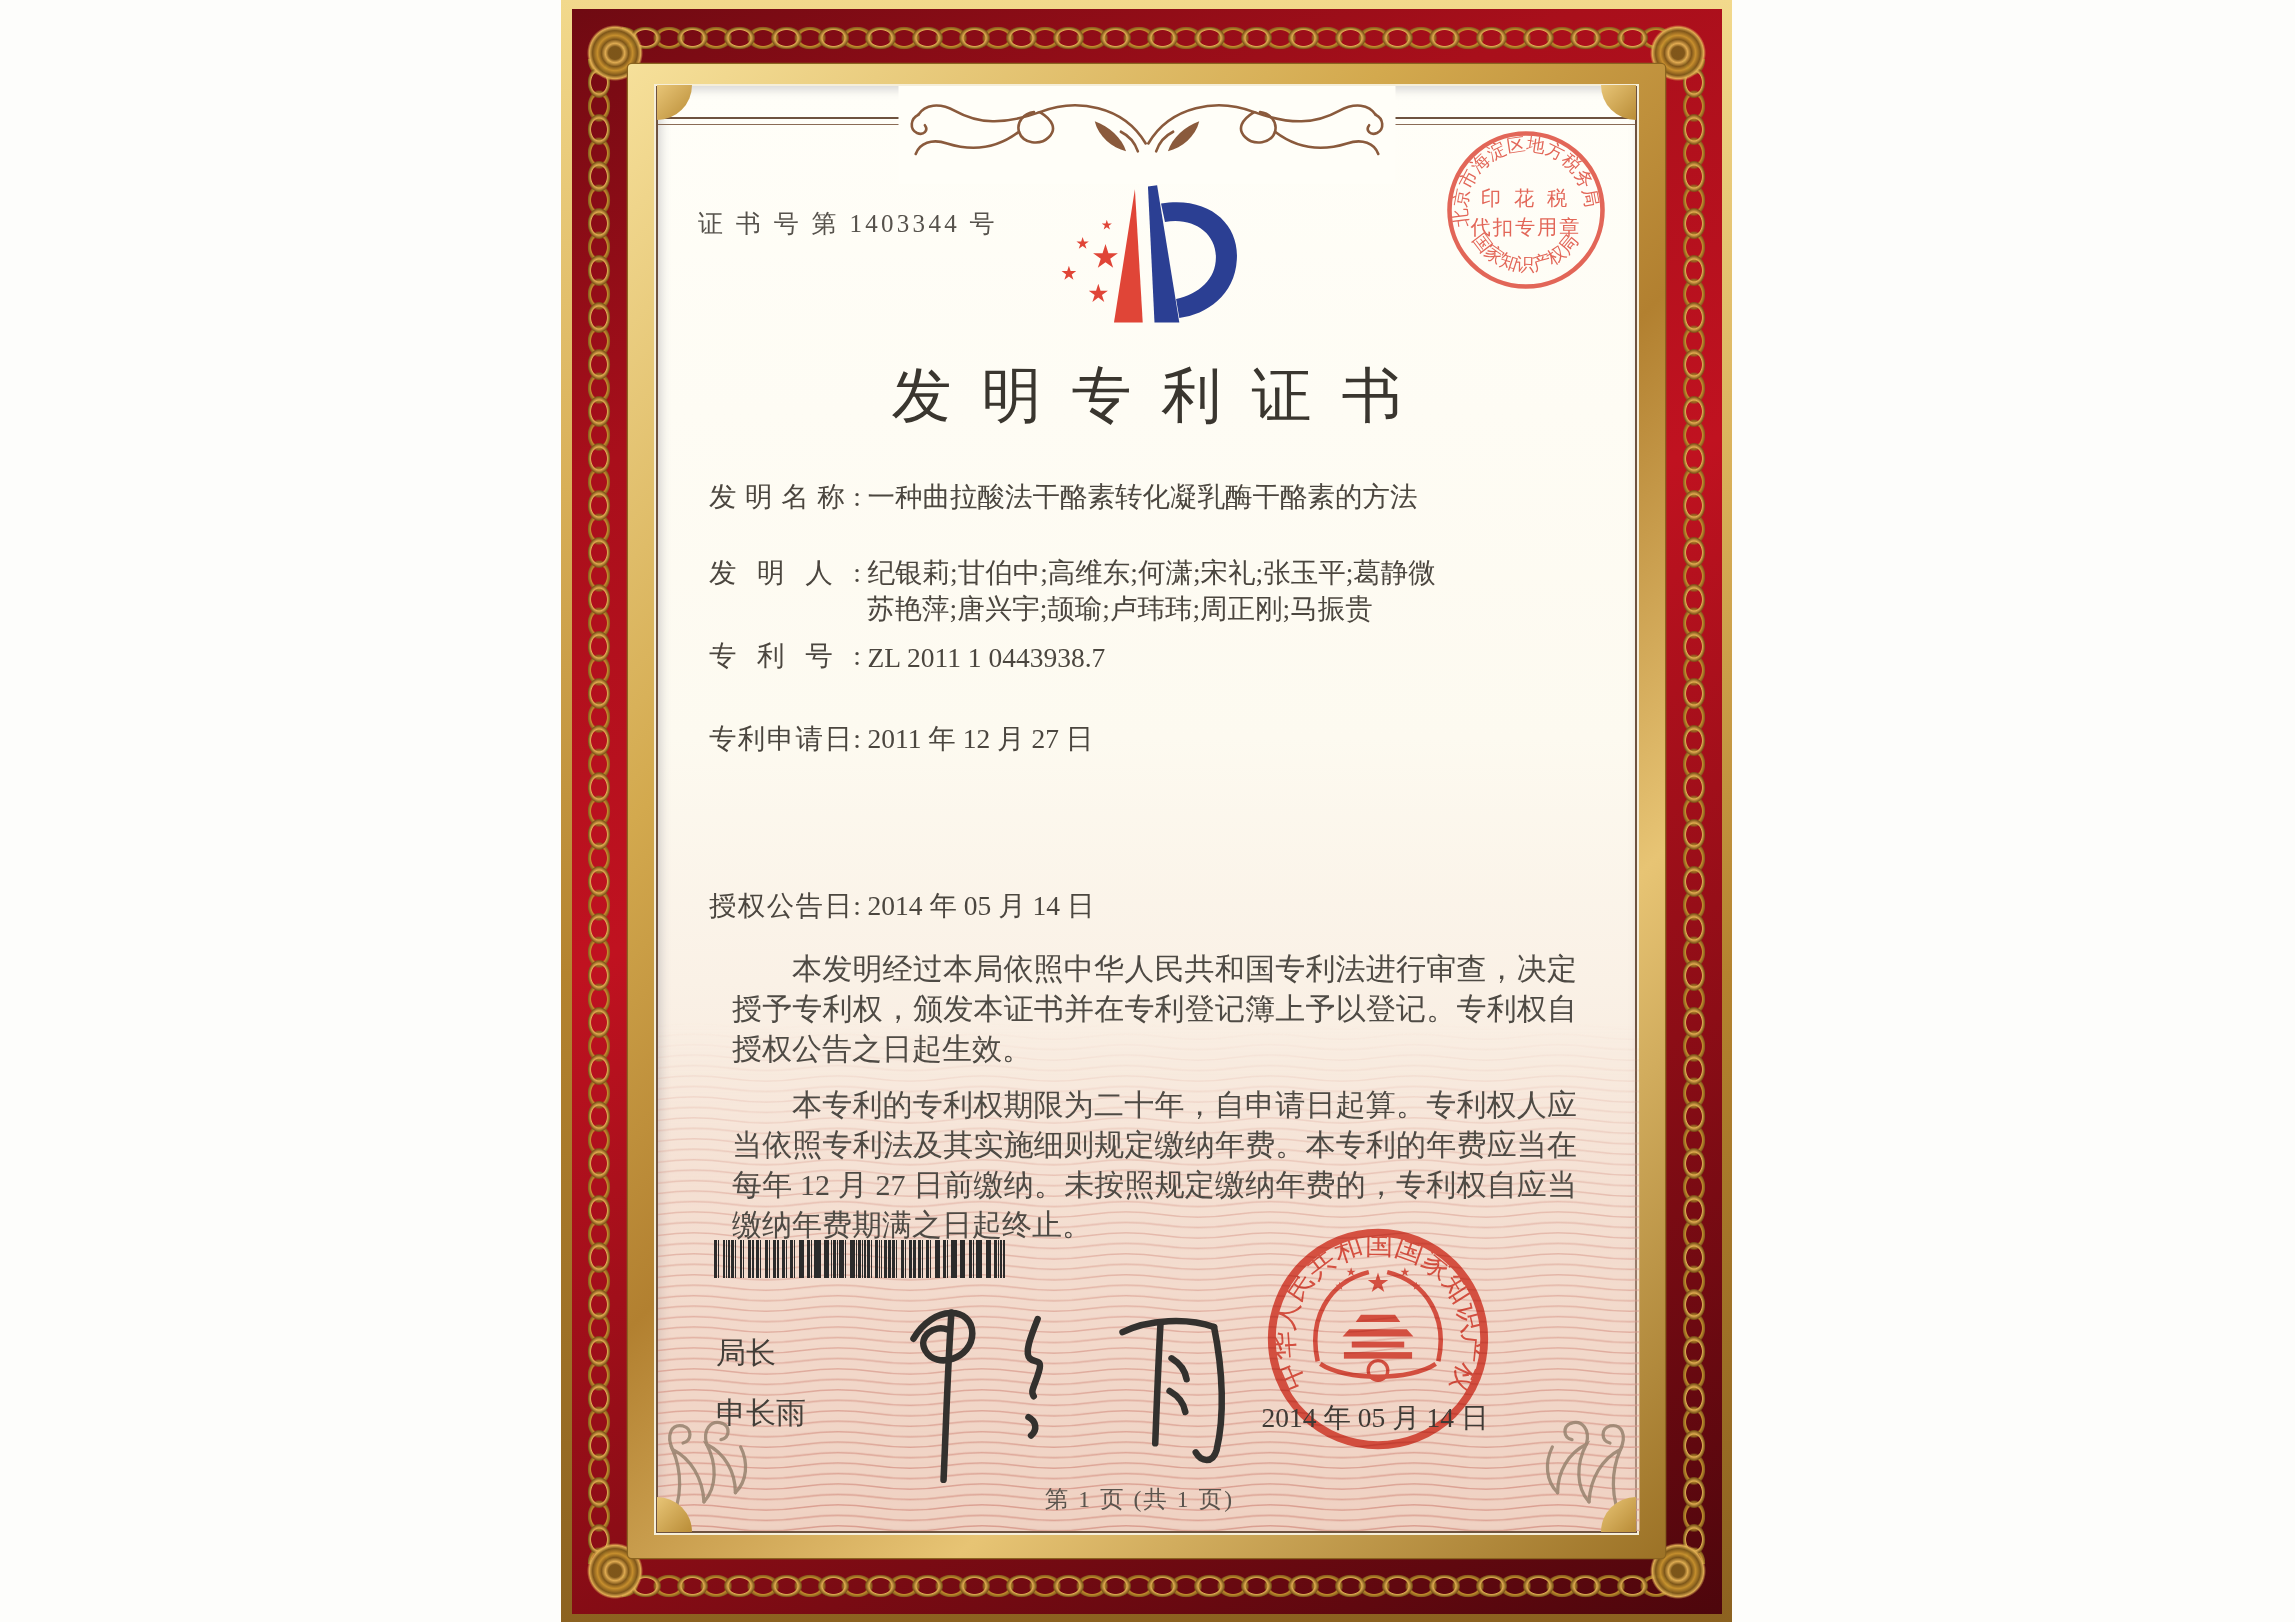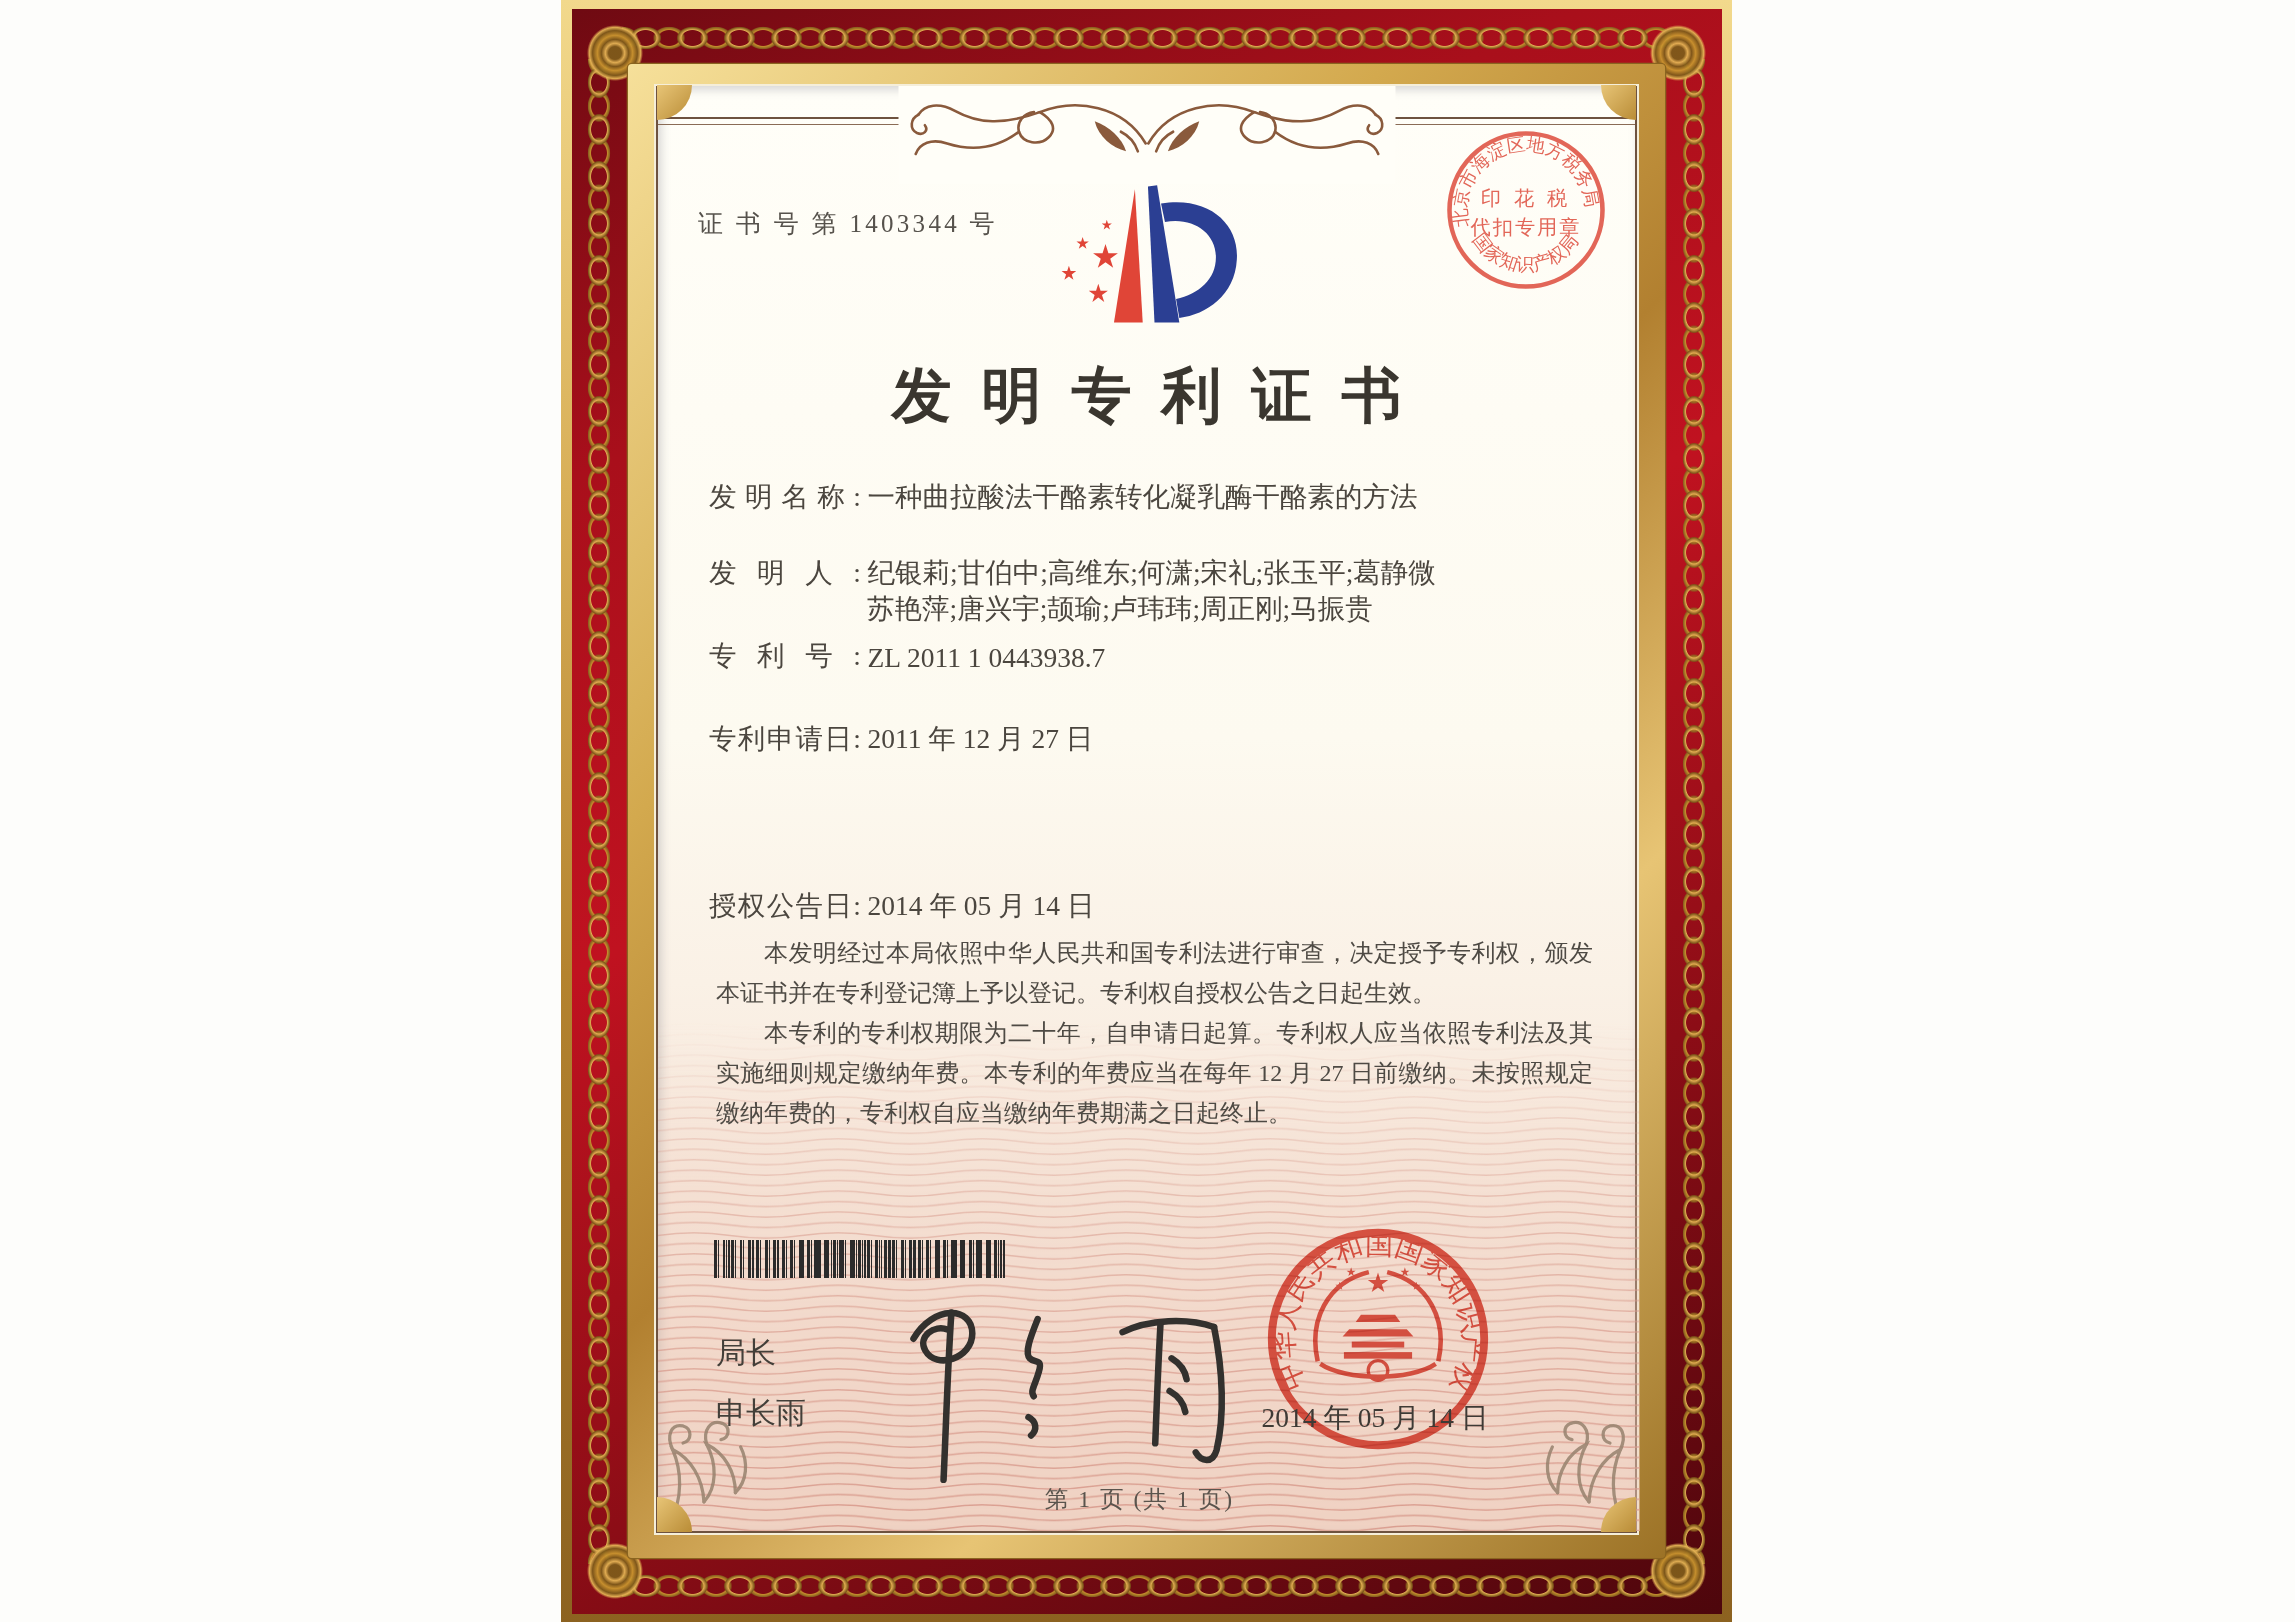--- a/index.html
+++ b/index.html
@@ -43,28 +43,28 @@
   .flourish{position:absolute;top:0px;left:50%;transform:translateX(-50%);z-index:3;background:#fffef8;}
   .corner-orn{position:absolute;z-index:2;opacity:.85;}
   .orn-bl{left:3.9px;bottom:2.6px;}
   .orn-br{right:3.9px;bottom:2.6px;transform:scaleX(-1);}
   .waves{position:absolute;left:0;right:0;bottom:0;height:510px;z-index:0;}
   
   .cert-no{position:absolute;left:40px;top:121px;z-index:3;font-size:25px;letter-spacing:3.3px;color:#56524c;}
   .logo{position:absolute;left:393px;top:98px;z-index:3;}
   .tax-stamp{position:absolute;left:783px;top:39px;z-index:4;opacity:.92;}
   .title{position:absolute;top:270px;left:0;width:100%;z-index:3;text-align:center;
-      font-size:60px;font-weight:700;letter-spacing:30px;text-indent:30px;color:#3a362f;}
+      font-size:60px;font-weight:400;letter-spacing:30px;text-indent:30px;color:#3a362f;}
   .field{position:absolute;left:51px;z-index:3;font-size:27.5px;color:#4b463f;white-space:nowrap;}
   .field .lbl{display:inline-block;width:152px;text-align:justify;text-align-last:justify;vertical-align:bottom;}
   .field .val{margin-left:6.5px;}
   .f1{top:393px;} .f2{top:469px;} .f3{top:552px;} .f4{top:635px;} .f5{top:717px;} .f6{top:802px;}
   .field-cont{position:absolute;left:209px;top:505px;z-index:3;font-size:27.5px;color:#4b463f;white-space:nowrap;}
   .body-block{position:absolute;left:58px;top:847px;width:877px;z-index:3;}
-  .body-block p{margin:0;font-size:24px;line-height:40px;color:#4e4a44;text-align:justify;text-indent:2em;}
+  .body-block p{margin:16px;font-size:30px;line-height:40px;color:#4e4a44;text-align:justify;text-indent:2em;}
   .barcode{position:absolute;left:56px;top:1154px;width:291px;height:38px;z-index:3;
       background-image:
         repeating-linear-gradient(90deg,#2b2b2b 0 2.6px,rgba(0,0,0,0) 2.6px 3.9px,#2b2b2b 3.9px 4.6px,rgba(0,0,0,0) 4.6px 8.5px),
         repeating-linear-gradient(90deg,rgba(0,0,0,0) 0 1.3px,#2b2b2b 1.3px 3.3px,rgba(0,0,0,0) 3.3px 5.9px,#2b2b2b 5.9px 6.5px,rgba(0,0,0,0) 6.5px 12.4px);}
   .signer-title{position:absolute;left:58px;top:1247px;z-index:3;font-size:30px;color:#433f39;}
   .signer-name{position:absolute;left:58px;top:1307px;z-index:3;font-size:30px;color:#433f39;}
   .signature{position:absolute;left:216px;top:1207px;z-index:4;}
   .seal{position:absolute;left:602px;top:1135px;z-index:4;mix-blend-mode:multiply;opacity:.92;}
   .seal-date{position:absolute;left:563px;top:1314px;width:308px;text-align:center;z-index:5;
       font-size:27.5px;color:#3e3a35;white-space:nowrap;}

